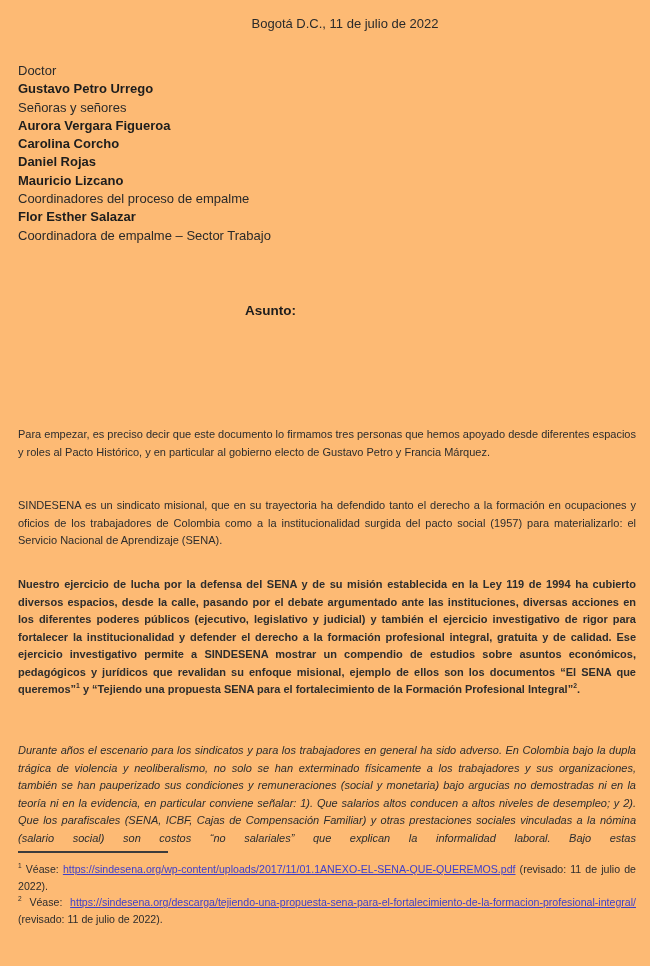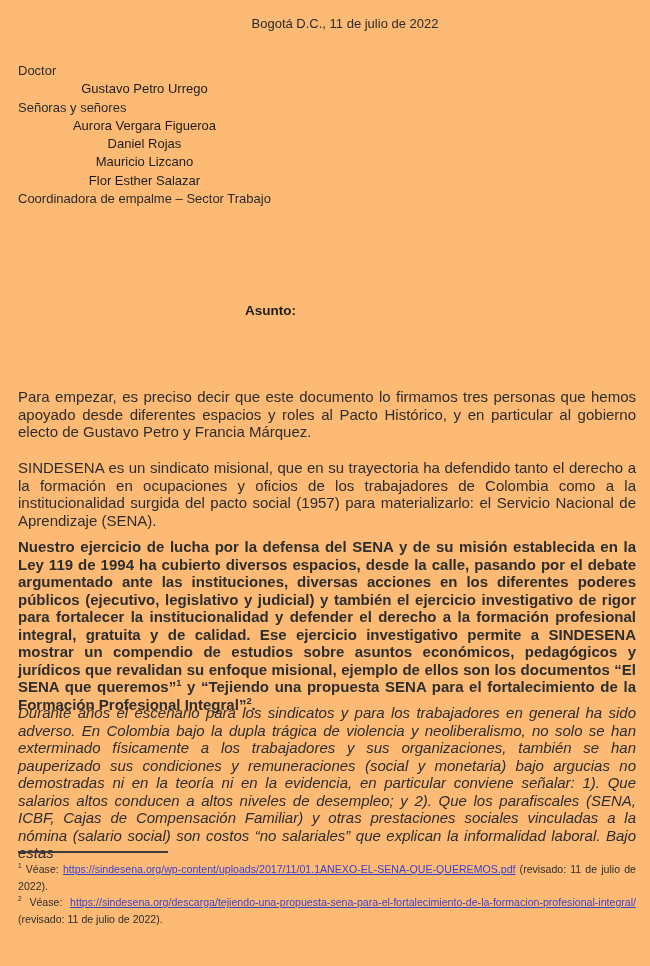--- a/index.html
+++ b/index.html
@@ -8,33 +8,33 @@
     font-family:"Liberation Sans", sans-serif; color:#2d2d2d; overflow:hidden;
   }
   .date-line {
     position:absolute; top:16px; left:0; width:650px; box-sizing:border-box;
     padding-left:40px; text-align:center; font-size:13px; color:#2a2a2a;
   }
   .recipients {
     position:absolute; top:62px; left:18px; font-size:13px; line-height:18.3px;
     color:#2a2a2a;
   }
-  .recipient-line.bold { font-weight:normal; color:#1d1d1d;text-align:center; }
+  .recipient-line.bold { font-weight:bold; color:#1d1d1d; }
   .subject-block { position:absolute; top:301px; left:245px; display:flex;gap:16px; }
   .subject-label {
     flex:0 0 68px; width:68px; font-weight:bold; font-size:13.5px;
     line-height:19px; color:#1d1d1d;
   }
   .subject-text {
     width:305px; font-size:14px; line-height:19.3px; text-align:justify;
     color:#2a2a2a;
   }
   .para {
-    position:absolute; left:18px; width:618px; font-size:15px;
-    line-height:17.5px; text-align:justify; color:#2d2d2d;
+    position:absolute; left:18px; width:618px; font-size:11px;
+    line-height:17.5px; text-align:justify; color:#2d2d2d;margin-top:38px;
   }
   #para-0 { top:388px; }
   #para-1 { top:459px; }
   #para-2 { top:538px;font-weight:bold; }
   #para-3 { top:704px; text-align-last:justify;font-style:italic; }
   sup { font-size:0.62em; vertical-align:super; line-height:0; }
   .footnote-sep {
     position:absolute; top:851px; left:18px; width:150px; height:0;
     border-top:2px solid #3c3c3c;
   }
@@ -52,22 +52,24 @@
 <body>
 
 <div class="page">
   <div class="date-line">Bogotá D.C., 11 de julio de 2022</div>
 
   <div class="recipients" id="recipients">
       <div class="recipient-line">Doctor</div>
       <div class="recipient-line bold">Gustavo Petro Urrego</div>
       <div class="recipient-line">Señoras y señores</div>
       <div class="recipient-line bold">Aurora Vergara Figueroa</div>
+      <div class="recipient-line bold">Carolina Corcho</div>
       <div class="recipient-line bold">Daniel Rojas</div>
       <div class="recipient-line bold">Mauricio Lizcano</div>
+      <div class="recipient-line">Coordinadores del proceso de empalme</div>
       <div class="recipient-line bold">Flor Esther Salazar</div>
       <div class="recipient-line">Coordinadora de empalme – Sector Trabajo</div>
     </div>
 
   <div class="subject-block">
     <div class="subject-label">Asunto:</div>
   </div>
 
   <div class="para" id="para-0"><span>Para empezar, es preciso decir que este documento lo firmamos tres personas que hemos apoyado desde diferentes espacios y roles al Pacto Histórico, y en particular al gobierno electo de Gustavo Petro y Francia Márquez.</span></div>
   <div class="para" id="para-1"><span>SINDESENA es un sindicato misional, que en su trayectoria ha defendido tanto el derecho a la formación en ocupaciones y oficios de los trabajadores de Colombia como a la institucionalidad surgida del pacto social (1957) para materializarlo: el Servicio Nacional de Aprendizaje (SENA).</span></div>

